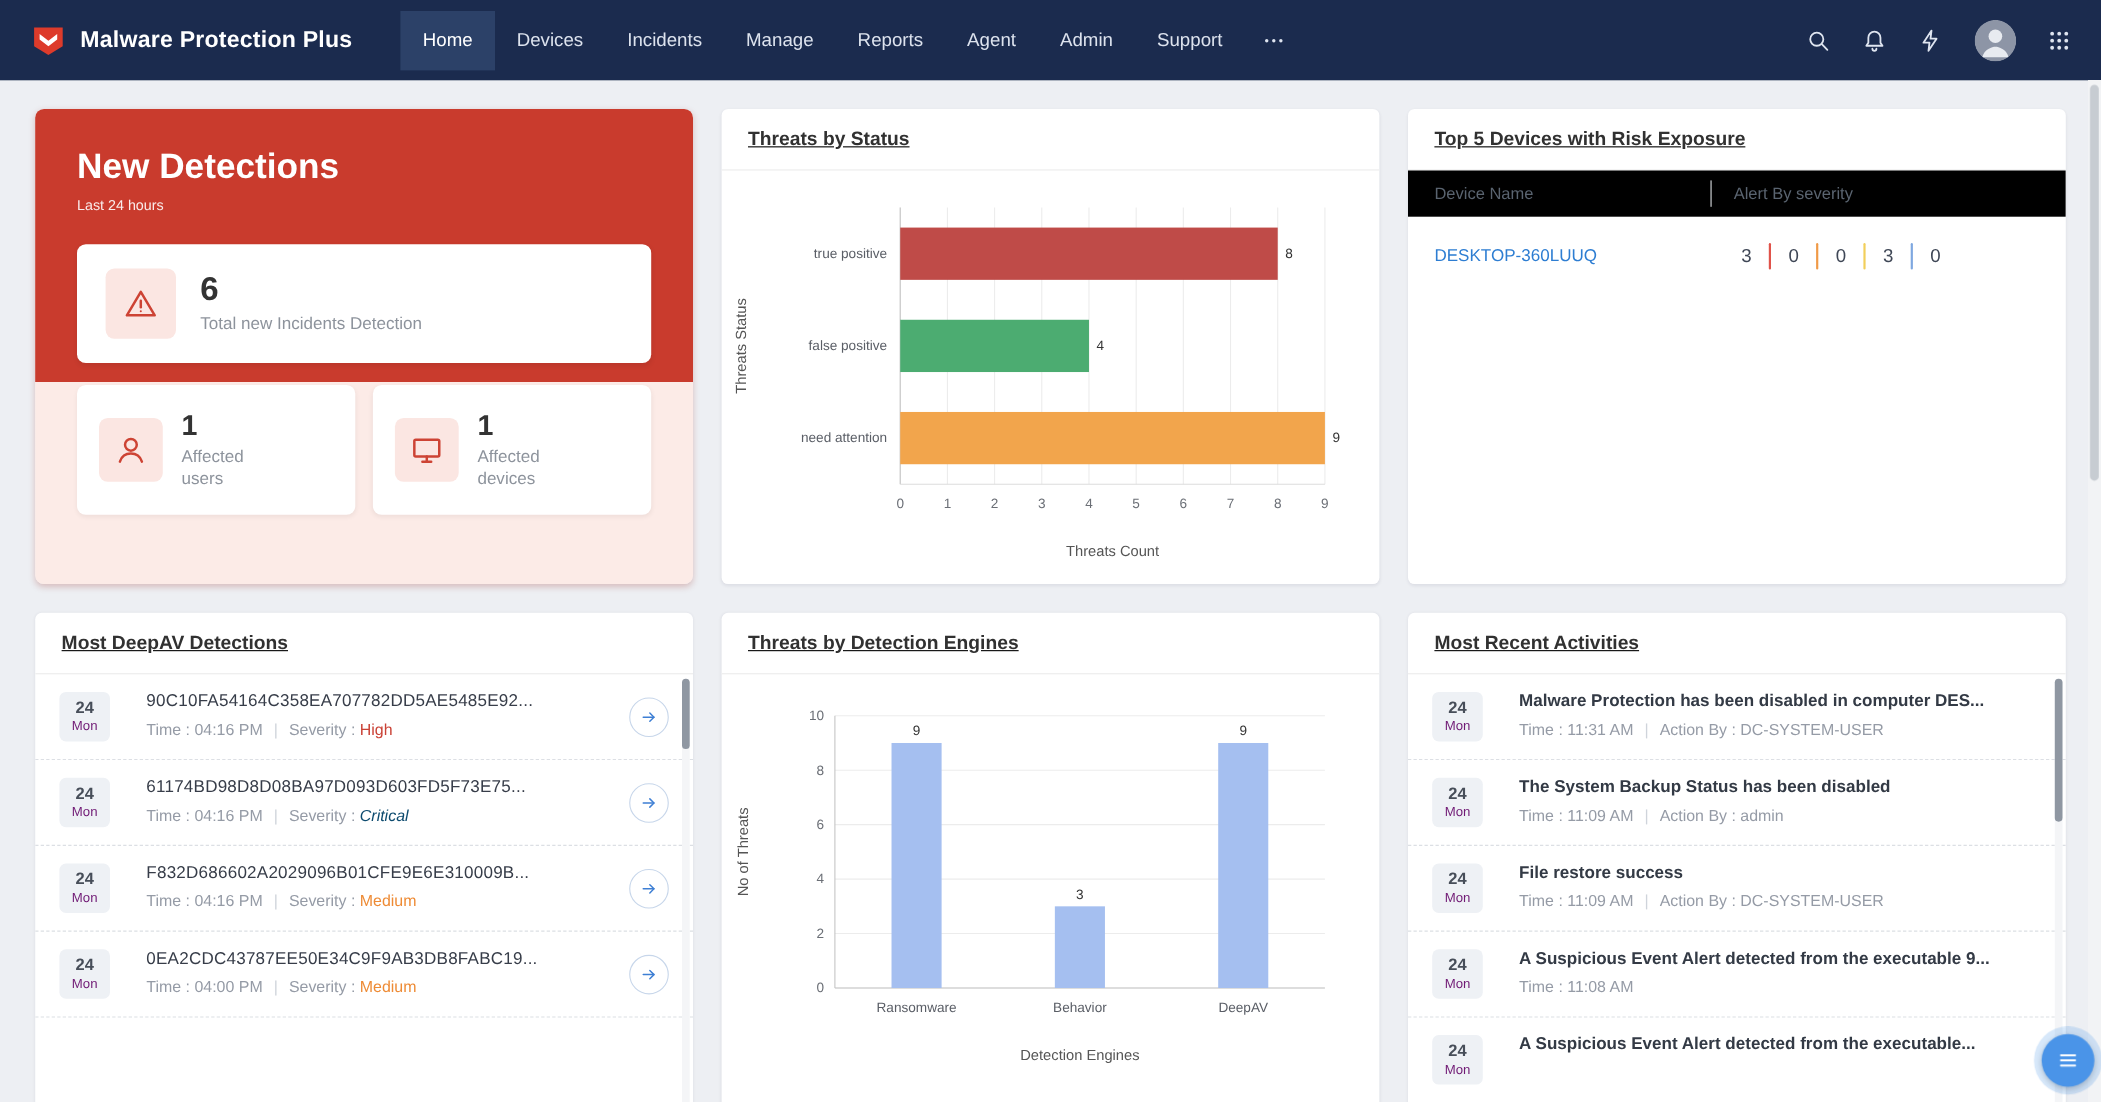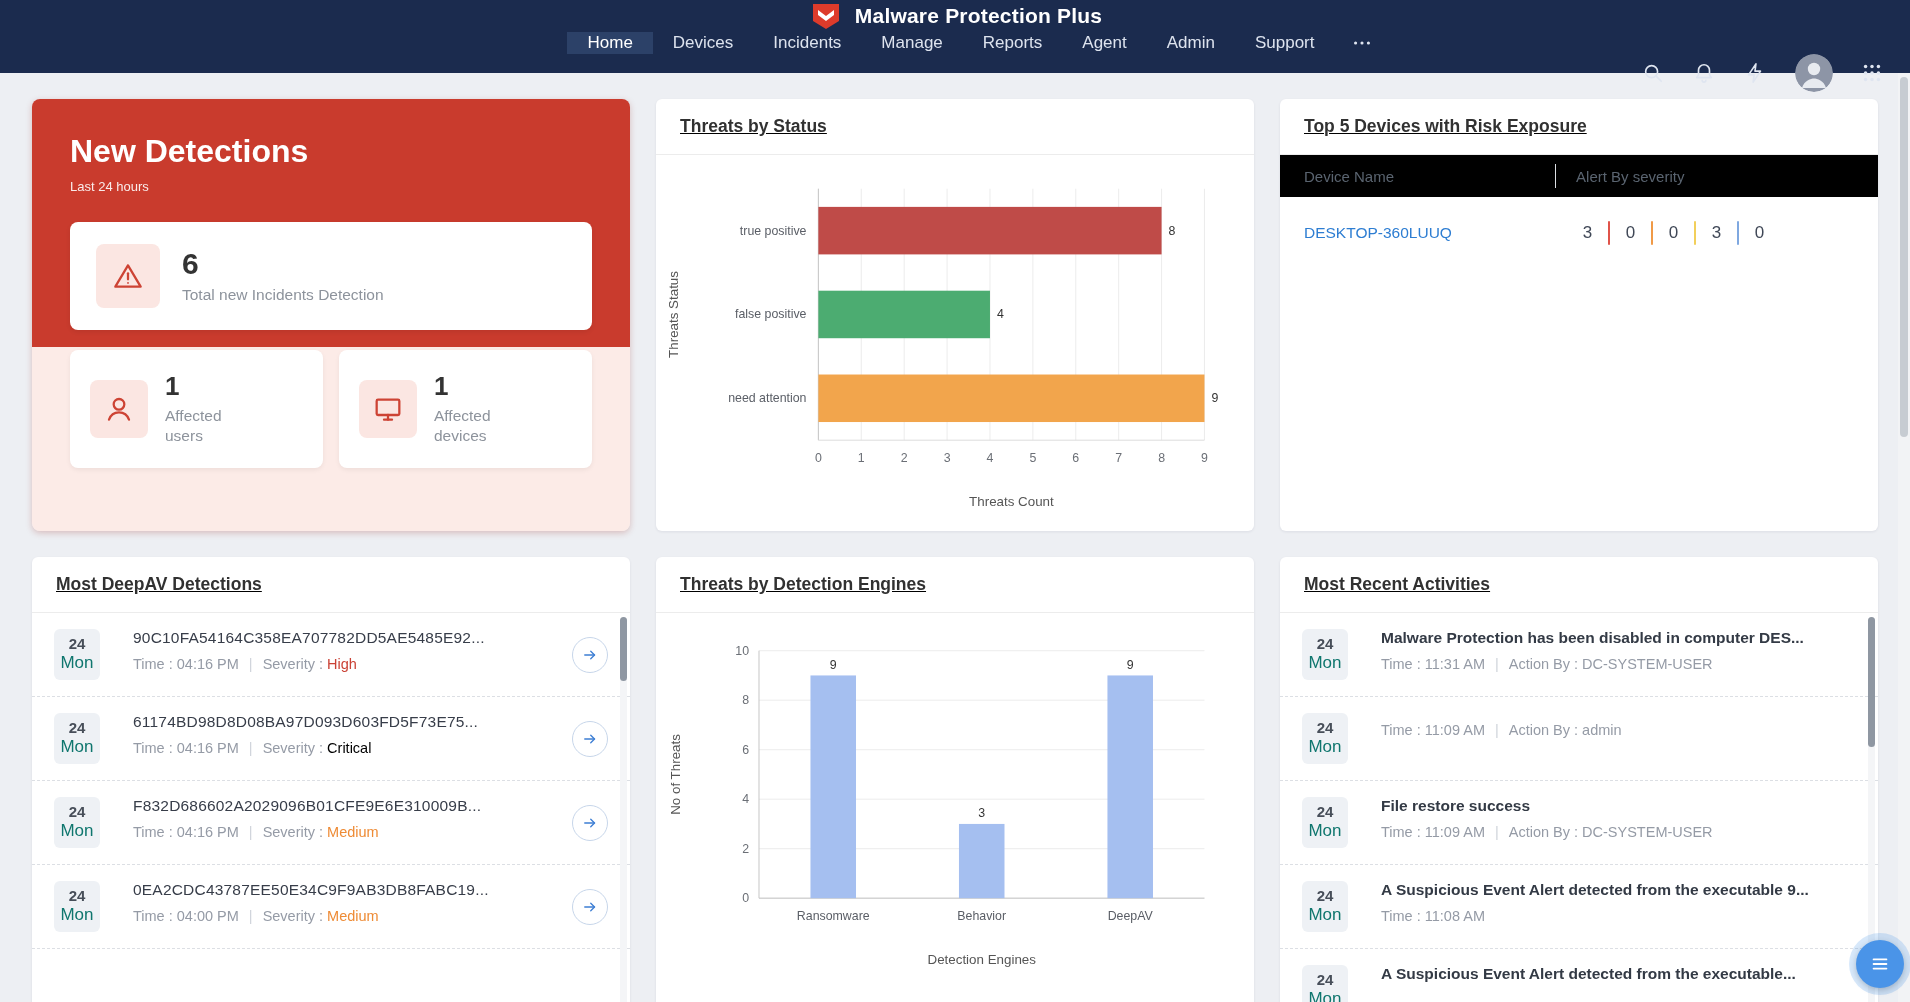--- a/index.html
+++ b/index.html
@@ -6,21 +6,21 @@
   html,body { width: 1910px; height: 1002px; overflow: hidden; }
   body {
     font-family: "Liberation Sans", sans-serif;
     background: #edeff3;
     position: relative;
   }
 
   
   .navbar {
     height: 73px; background: #1b2b4e; display: flex; align-items: center;
-    padding: 0 26px 0 28px; position: relative; z-index: 20; flex-direction: column;
+    padding: 0 26px 0 28px; position: relative; z-index: 20;
   }
   .brand { display: flex; align-items: center; gap: 13px; cursor: pointer; }
   .brand-logo svg { width: 32px; height: 32px; display: block; }
   .brand-name { color: #fff; font-size: 21px; font-weight: 700; letter-spacing: .2px; }
   .nav-menu { display: flex; align-items: stretch; height: 54px; margin-left: 44px; }
   .nav-item {
     display: flex; align-items: center; padding: 0 20px; color: #dde3ee;
     font-size: 17px; cursor: pointer; text-decoration: none; white-space: nowrap;
   }
   .nav-item.active { background: #2c4168; color: #fff; }
@@ -104,21 +104,21 @@
   .sev .sv { width: 37px; text-align: center; font-size: 17px; color: #3f4756; }
   .sev .sd { width: 2px; height: 24px; border-radius: 1px; margin: 0 2px; }
 
   
   .list-item { display: flex; align-items: flex-start; padding: 16px 22px; border-bottom: 1px dashed #dcdfe4; }
   .dbadge {
     flex: 0 0 46px; background: #eef1f5; border-radius: 6px; text-align: center;
     padding: 6px 0 7px;
   }
   .dbadge .d { font-size: 15px; font-weight: 700; color: #474e59; display: block; }
-  .dbadge .w { font-size: 17px; color: #0f766e; display: block; margin-top: 1px; }
+  .dbadge .w { font-size: 12px; color: #701a75; display: block; margin-top: 1px; }
   .dbody { flex: 1; min-width: 0; margin: 0 33px; }
   .dhash { font-size: 15.5px; color: #373d49; letter-spacing: .2px; white-space: nowrap; overflow: hidden; }
   .atitle { font-size: 15.5px; font-weight: 600; color: #333a45; white-space: nowrap; overflow: hidden; }
   .dmeta { margin-top: 9px; font-size: 14.5px; color: #959ba6; white-space: nowrap; overflow: hidden; }
   .pipe { color: #cfd4db; margin: 0 10px; }
   .arrow-btn {
     flex: 0 0 36px; height: 36px; border-radius: 50%; border: 1px solid #c7d6ea;
     background: #fff; display: flex; align-items: center; justify-content: center;
     cursor: pointer; align-self: center;
   }
@@ -350,21 +350,21 @@
     </div>
 
     <div class="list-item">
       <span class="dbadge">
           <span class="d">24</span>
           <span class="w">Mon</span>
         </span>
       <div class="dbody">
         <div class="dhash">61174BD98D8D08BA97D093D603FD5F73E75...</div>
         <div class="dmeta">
-          <span>Time : 04:16 PM</span><span class="pipe">|</span><span>Severity :</span>&nbsp;<span class="sevval" style="color: #000000;">Critical</span>
+          <span>Time : 04:16 PM</span><span class="pipe">|</span><span>Severity :</span>&nbsp;<span class="sevval" style="color: #0c4a6e; font-style: italic;">Critical</span>
         </div>
       </div>
       <button class="arrow-btn">
         <svg viewBox="0 0 24 24" fill="none" stroke="#3e7fd4" stroke-width="1.8" stroke-linecap="round" stroke-linejoin="round">
             <line x1="5" y1="12" x2="18" y2="12"></line>
             <path d="M13 7l5 5-5 5"></path>
           </svg>
       </button>
     </div>
 
@@ -461,20 +461,21 @@
         <div class="dmeta"><span>Time : 11:31 AM</span><span class="pipe">|</span><span>Action By : DC-SYSTEM-USER</span></div>
       </div>
     </div>
 
     <div class="list-item">
       <span class="dbadge">
           <span class="d">24</span>
           <span class="w">Mon</span>
         </span>
       <div class="dbody">
+        <div class="atitle">The System Backup Status has been disabled</div>
         <div class="dmeta"><span>Time : 11:09 AM</span><span class="pipe">|</span><span>Action By : admin</span></div>
       </div>
     </div>
 
     <div class="list-item">
       <span class="dbadge">
           <span class="d">24</span>
           <span class="w">Mon</span>
         </span>
       <div class="dbody">

